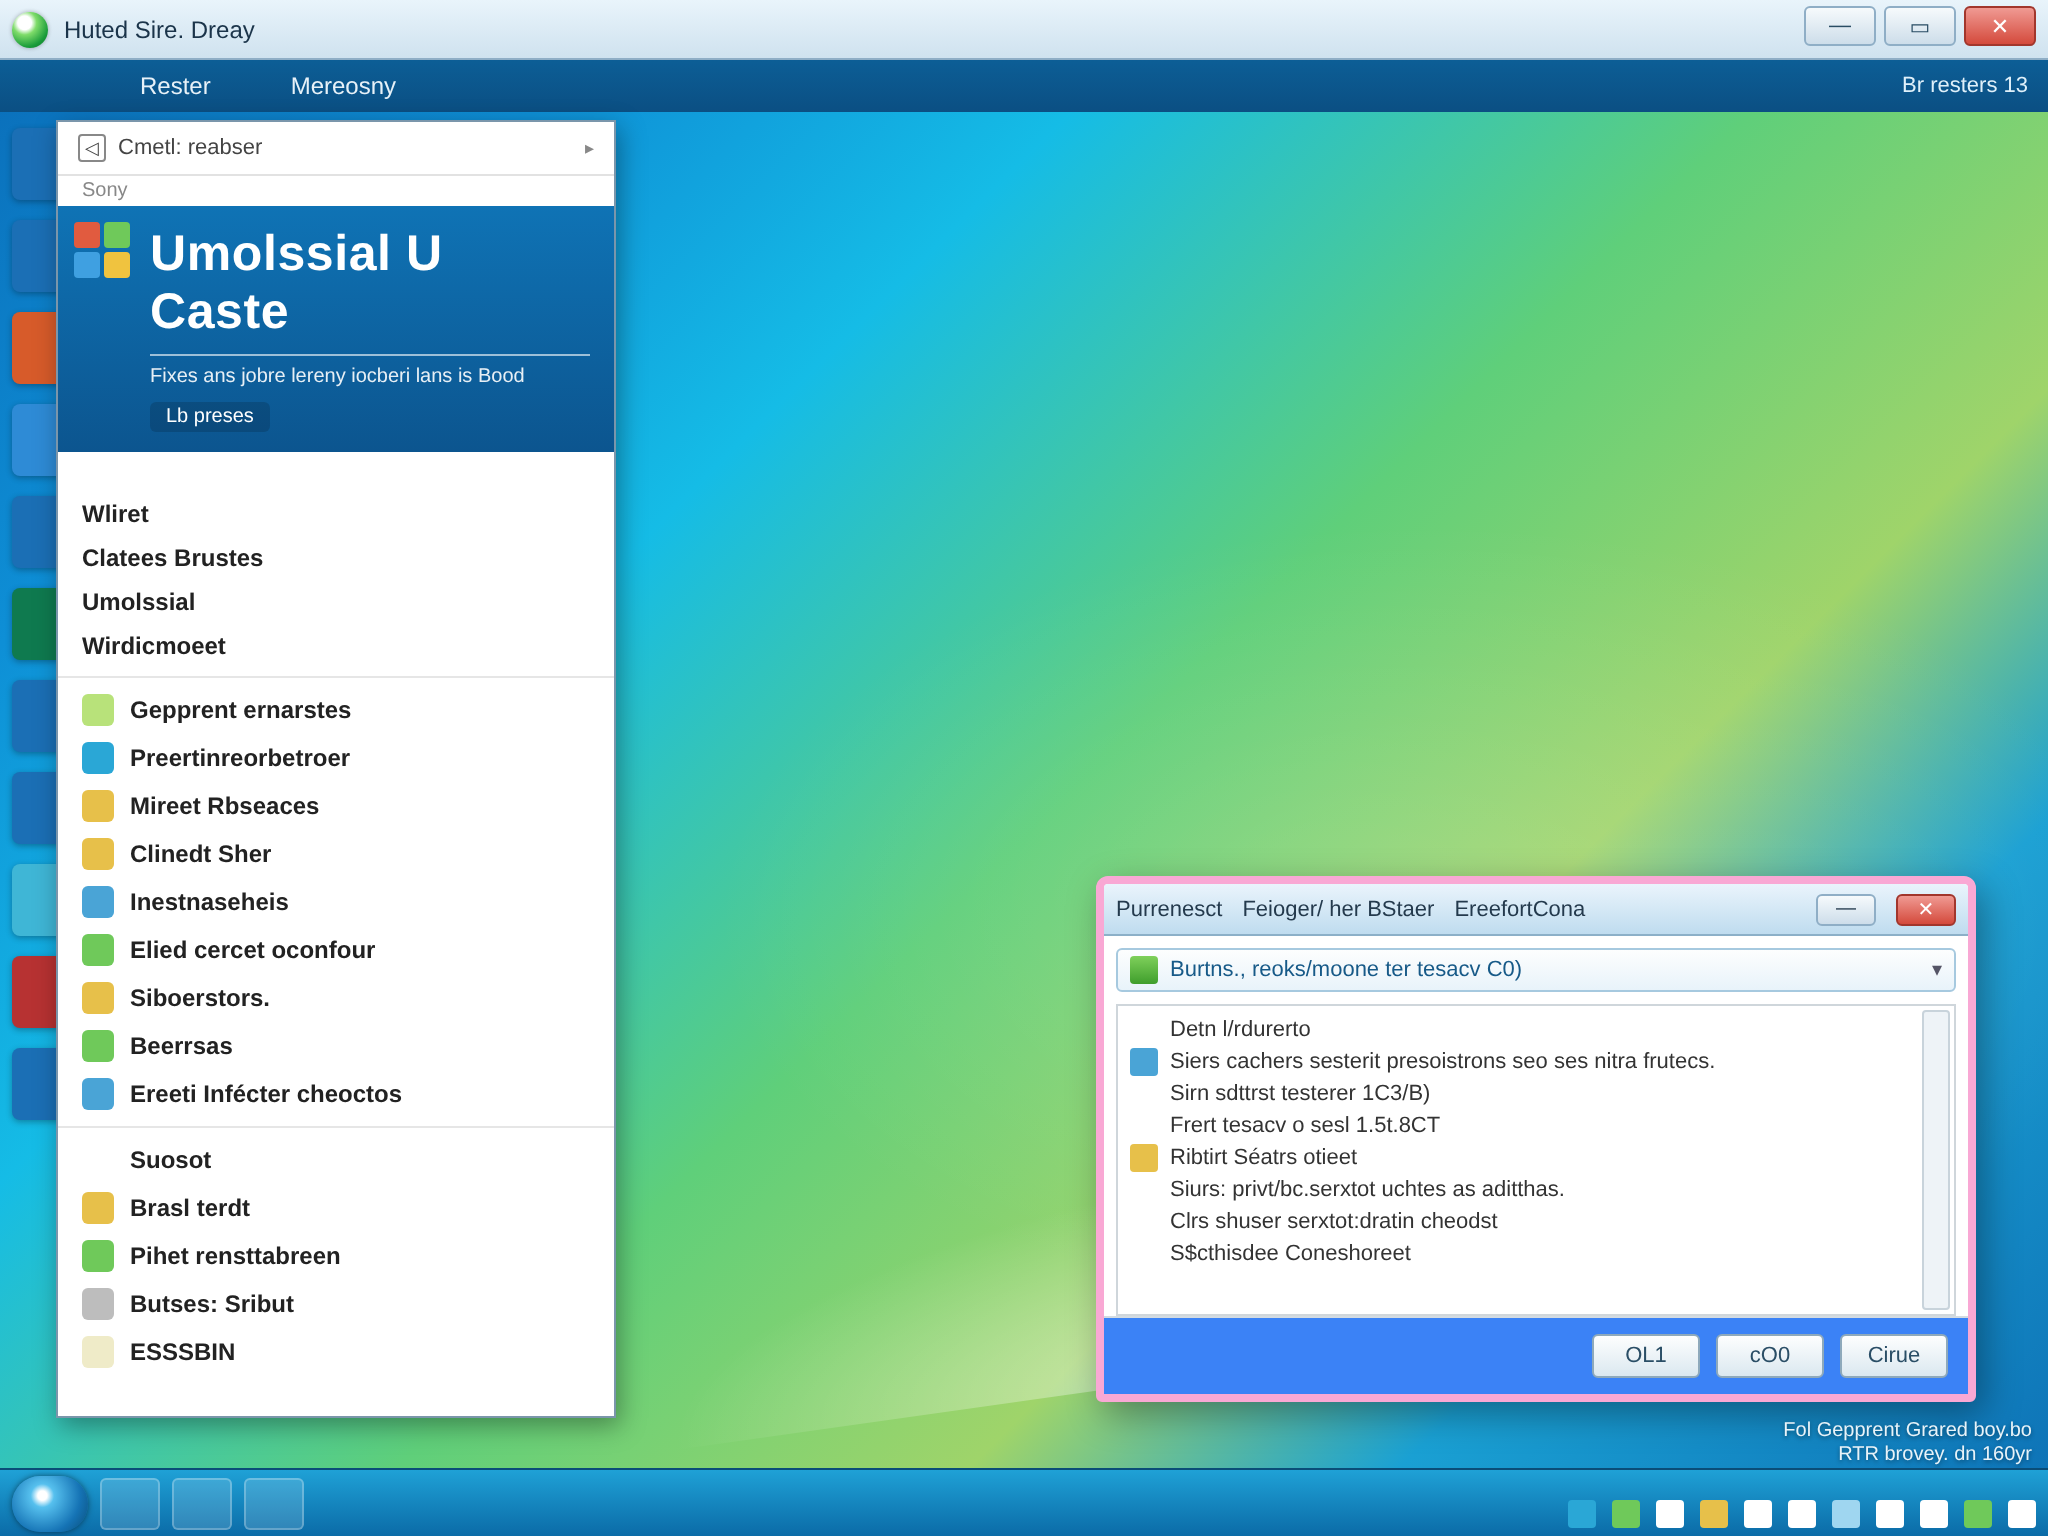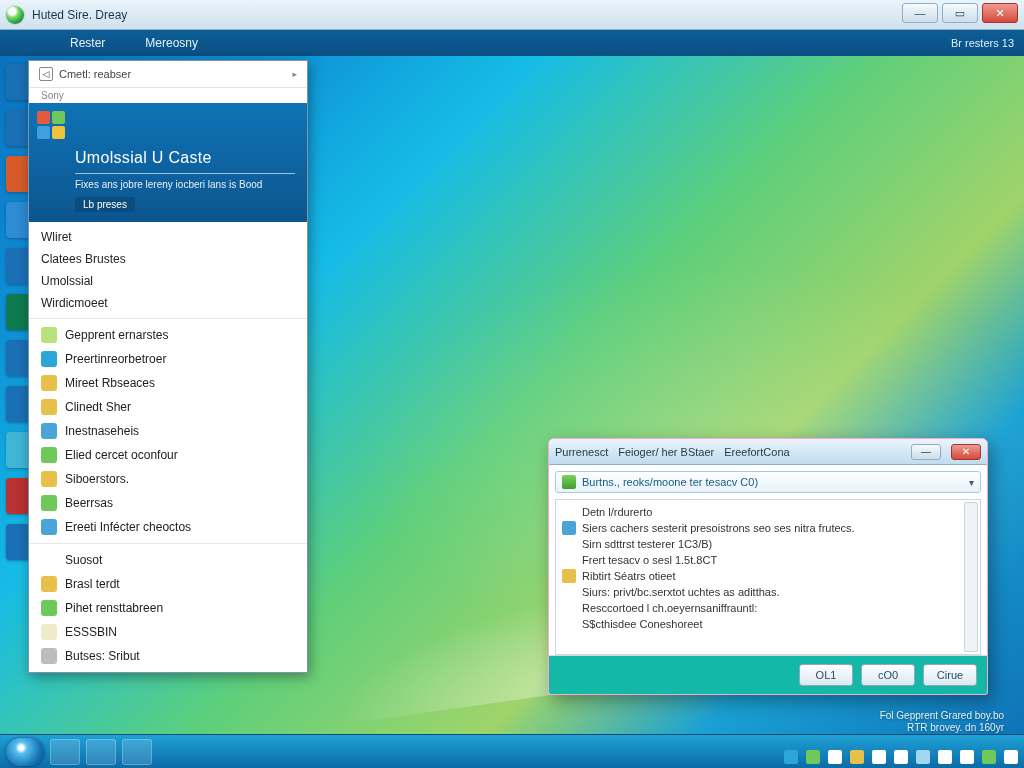--- a/index.html
+++ b/index.html
@@ -55,58 +55,58 @@
   position:absolute; top:60px; left:28px; width:280px;
   background:#fff; border:1px solid #7b96ab; box-shadow:2px 4px 12px rgba(0,0,0,0.35);
 }
 .panel-top { padding:6px 10px; font-size:11px; color:#444; display:flex; align-items:center; gap:6px; border-bottom:1px solid #e2e2e2;}
 .panel-top .back{width:14px;height:14px;border:1px solid #888;border-radius:2px;display:flex;align-items:center;justify-content:center;font-size:9px;}
 .panel-head {
   background:linear-gradient(#0f73b5,#0c558f); color:#fff; padding:10px 12px 10px 46px; position:relative;
 }
 .panel-head .flag{position:absolute;left:8px;top:8px;width:28px;height:28px;display:grid;grid-template:1fr 1fr/1fr 1fr;gap:2px;}
 .panel-head .flag span{border-radius:2px;}
-.panel-head h1{font-size:16px;font-weight:400;letter-spacing:0.3px;margin-top:36px;}
+.panel-head h1{font-size:25px;font-weight:700;letter-spacing:0.3px;}
 .panel-head .sep{height:1px;background:rgba(255,255,255,0.6);margin:6px 0 4px;}
 .panel-head .blurb{font-size:10px;opacity:0.9;line-height:1.3;}
 .panel-head .pill{margin-top:6px;font-size:10px;background:rgba(0,0,0,0.15);display:inline-block;padding:2px 8px;border-radius:3px;}
-.panel-list{padding:4px 0;}
+.panel-list{padding:20px 0;font-weight:bold;}
 .pitem{display:flex;align-items:center;gap:8px;padding:4px 12px;font-size:12px;color:#222;}
 .pitem .ico{width:16px;height:16px;border-radius:3px;flex-shrink:0;}
 .sect-line{height:1px;background:#e6e6e6;margin:4px 0;}
 
 
 .dialog {
   position:absolute; top:438px; left:548px; width:440px;
-  border:1px solid #f9a8d4; border-radius:6px 6px 3px 3px; overflow:hidden;
+  border:4px solid #f9a8d4; border-radius:6px 6px 3px 3px; overflow:hidden;
   box-shadow:4px 6px 18px rgba(0,0,0,0.35); background:#fff;
 }
 .dlg-title{height:26px;background:linear-gradient(#eaf4fc,#bfdcef);border-bottom:1px solid #8cb0c8;
   display:flex;align-items:center;font-size:11px;color:#243a4d;padding:0 6px;gap:10px;}
 .dlg-title .spacer{flex:1;}
 .dlg-close{width:30px;height:16px;border-radius:3px;background:linear-gradient(#f09a93,#d44a3c);border:1px solid #a2362c;color:#fff;font-size:10px;display:flex;align-items:center;justify-content:center;}
 .dlg-min{width:30px;height:16px;border-radius:3px;background:linear-gradient(#f6fafc,#cdddea);border:1px solid #8faec6;font-size:10px;display:flex;align-items:center;justify-content:center;}
 .dlg-path{background:linear-gradient(#fdfefe,#e8f3fa);border:1px solid #a6c9df;margin:6px;padding:3px 6px;border-radius:3px;font-size:11px;color:#175a88;display:flex;align-items:center;gap:6px;}
 .dlg-path .ico{width:14px;height:14px;background:linear-gradient(#7fd05b,#3f9e2c);border-radius:2px;}
 .dlg-path .chev{color:#556;font-size:10px;}
 .dlg-body{height:156px;margin:0 6px;border:1px solid #cfd6db;padding:4px 6px;font-size:11px;color:#333;overflow:hidden;position:relative;}
 .dlg-body .scroll{position:absolute;right:2px;top:2px;bottom:2px;width:14px;background:#eef3f7;border:1px solid #c8d3db;border-radius:2px;}
 .dline{display:flex;align-items:center;gap:6px;padding:1px 0;}
 .dline .ico{width:14px;height:14px;border-radius:2px;}
-.dlg-btns{display:flex;justify-content:flex-end;gap:8px;padding:8px 10px;background:#14b8a6;border-top:1px solid #d3dbe1;}
+.dlg-btns{display:flex;justify-content:flex-end;gap:8px;padding:8px 10px;background:#3b82f6;border-top:1px solid #d3dbe1;}
 .btn{min-width:54px;height:22px;font-size:11px;border:1px solid #8ea9bb;border-radius:3px;
   background:linear-gradient(#fdfefe,#dbe8f0);display:flex;align-items:center;justify-content:center;color:#2a4e66;}
 
 
 .taskbar{position:absolute;left:0;right:0;bottom:0;height:34px;background:linear-gradient(#1fa1d6,#0b6ba7);border-top:1px solid #0a4d78;display:flex;align-items:center;}
 .start-orb{width:38px;height:28px;margin-left:6px;border-radius:14px;background:radial-gradient(circle at 40% 35%,#fff 0 8%,#56c0ee 20%,#1573b5 65%,#0a4d78 100%);box-shadow:0 0 3px rgba(0,0,0,0.5);}
 .tbtn{width:30px;height:26px;margin-left:6px;border:1px solid rgba(255,255,255,0.25);border-radius:3px;background:rgba(255,255,255,0.15);}
 .tray{position:absolute;right:6px;bottom:4px;display:flex;gap:8px;align-items:center;}
 .tray .ti{width:14px;height:14px;border-radius:2px;}
-.footnote{position:absolute;right:20px;bottom:34px;color:#e8f3f9;font-size:10px;text-align:right;line-height:1.2;text-shadow:0 1px 2px rgba(0,0,0,0.4);} 
+.footnote{position:absolute;right:8px;bottom:34px;color:#e8f3f9;font-size:10px;text-align:right;line-height:1.2;text-shadow:0 1px 2px rgba(0,0,0,0.4);} 
 </style>
 </head>
 <body>
 
 <div class="desktop"></div>
 
 <div class="titlebar">
   <div class="orb"></div>
   <div class="title">Huted Sire. Dreay</div>
 </div>
@@ -215,26 +215,26 @@
       </div>
       <div class="pitem">
         <span class="ico" style="background: rgb(231, 192, 74);"></span>
         <span>Brasl terdt</span>
       </div>
       <div class="pitem">
         <span class="ico" style="background: rgb(111, 201, 90);"></span>
         <span>Pihet rensttabreen</span>
       </div>
       <div class="pitem">
+        <span class="ico" style="background: rgb(189, 189, 189);"></span>
+        <span>Butses: Sribut</span>
+      </div>
+      <div class="pitem">
         <span class="ico" style="background: rgb(239, 235, 200);"></span>
         <span>ESSSBIN</span>
-      </div>
-      <div class="pitem">
-        <span class="ico" style="background: rgb(189, 189, 189);"></span>
-        <span>Butses: Sribut</span>
       </div>
     </div>
 </div>
 
 <div class="dialog">
   <div class="dlg-title">
     <span>Purrenesct</span>
     <span>Feioger/ her BStaer</span>
     <span>EreefortCona</span>
     <span class="spacer"></span>
@@ -267,21 +267,21 @@
       <div class="dline">
         <span class="ico" style="background: rgb(231, 192, 74);"></span>
         <span>Ribtirt Séatrs otieet</span>
       </div>
       <div class="dline">
         <span class="ico" style="background: transparent;"></span>
         <span>Siurs: privt/bc.serxtot uchtes as aditthas.</span>
       </div>
       <div class="dline">
         <span class="ico" style="background: transparent;"></span>
-        <span>Resccortoed l ch.oeyernsaniffrauntl:</span>
+        <span>Clrs shuser serxtot:dratin cheodst</span>
       </div>
       <div class="dline">
         <span class="ico" style="background: transparent;"></span>
         <span>S$cthisdee Coneshoreet</span>
       </div>
     </div>
   <div class="dlg-btns">
     <div class="btn">OL1</div>
     <div class="btn">cO0</div>
     <div class="btn">Cirue</div>

